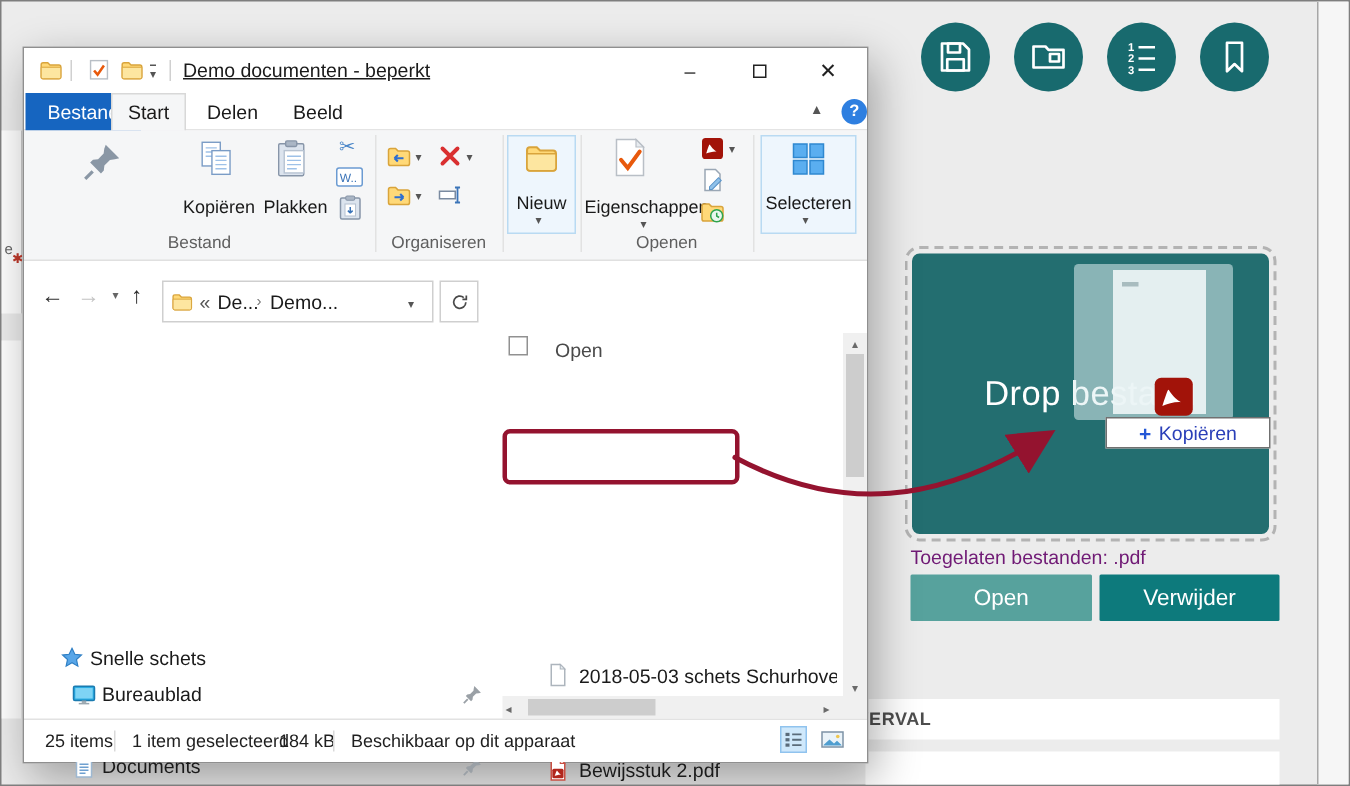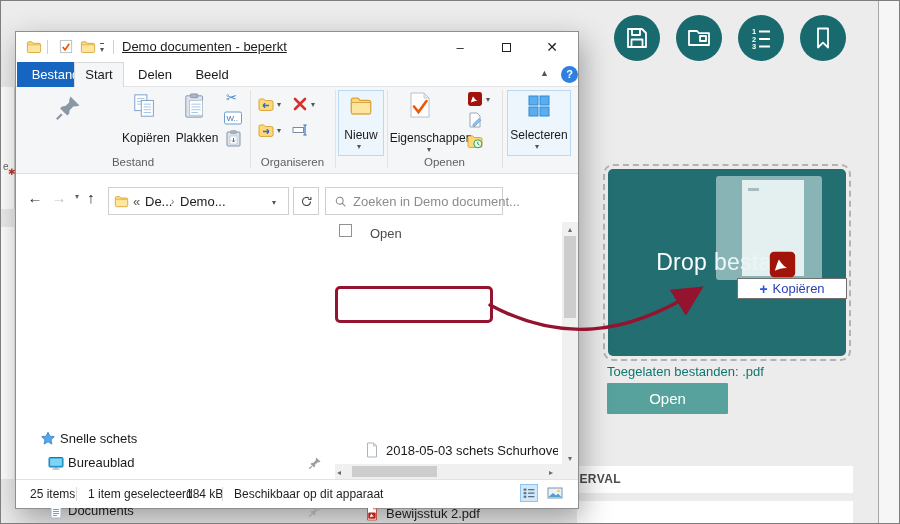--- a/index.html
+++ b/index.html
@@ -15,21 +15,21 @@
   .dropzone-outer{left:602px;top:163px;width:248px;height:197px;border:2px dashed #b3b3b3;border-radius:10px;box-sizing:border-box;padding:3px;}
   .dropzone-inner{position:relative;width:100%;height:100%;background:#236e70;border-radius:5px;}
   .drop-label{position:absolute;left:0;top:80px;width:100%;text-align:center;color:#fff;font-size:23px;letter-spacing:.3px;}
   .ghost{position:absolute;left:108px;top:7px;width:106px;height:104px;background:rgba(222,238,240,.55);border-radius:3px;}
   .ghost-page{position:absolute;left:26px;top:4px;width:62px;height:96px;background:rgba(236,244,245,.92);}
   .ghost-dash{position:absolute;left:32px;top:12px;width:11px;height:3px;background:#a8bcbf;}
   .ghost-badge{position:absolute;left:160px;top:81px;width:29px;height:29px;}
   .drag-tip{left:736px;top:277px;width:110px;height:21px;background:#fff;border:1px solid #707070;box-sizing:border-box;
             display:flex;align-items:center;justify-content:center;font-size:13px;color:#2a3fb8;z-index:6;}
   .drag-tip b{color:#2457d6;margin-right:5px;font-size:14px;}
-  .allowed{left:606px;top:363px;font-size:13px;color:#0f766e;}
+  .allowed{left:606px;top:363px;font-size:13px;color:#701a75;}
   .btn{position:absolute;top:382px;height:31px;color:#fff;font-size:15px;display:flex;align-items:center;justify-content:center;cursor:pointer;border-radius:1px;}
   .btn-open{left:606px;width:121px;background:#57a29d;}
   .btn-del{left:732px;width:120px;background:#0d7a7c;}
   .band1{left:556px;top:465px;width:296px;height:27px;background:#fff;font-size:12px;font-weight:bold;color:#4d4d4d;
          line-height:27px;padding-left:14px;box-sizing:border-box;letter-spacing:.4px;}
   .band2{left:576px;top:500px;width:276px;height:24px;background:#fff;}
   .sliver1{left:0;top:86px;width:13px;height:122px;background:#fff;border-right:1px solid #cfcfcf;}
   .sliver2{left:0;top:226px;width:13px;height:252px;background:#fff;}
   .frag-e{left:2px;top:160px;font-size:10px;color:#666;}
   .frag-star{left:7px;top:166px;font-size:9px;color:#c0392b;}
@@ -155,20 +155,21 @@
           </svg>
         </div>
     </div>
   </div>
   <div class="x drag-tip">
     <b>+</b>
     <span>Kopiëren</span>
   </div>
   <div class="x allowed">Toegelaten bestanden: .pdf</div>
   <div class="btn btn-open">Open</div>
+  <div class="btn btn-del">Verwijder</div>
   <div class="x band1">VERVAL</div>
   <div class="x band2"></div>
 
   <div class="x explorer">
     <div class="titlebar">
       <span class="qat-ic ic" style="left:10px;top:7px;">
           <svg viewBox="0 0 16 16">
             <path d="M1 4.4c0-.8.6-1.4 1.4-1.4h3.3l1.6 1.6h6.3c.8 0 1.4.6 1.4 1.4v7c0 .8-.6 1.4-1.4 1.4H2.4c-.8 0-1.4-.6-1.4-1.4z" fill="#ffd978" stroke="#d9a43b"></path>
             <path d="M1 6.2h14v6.8c0 .8-.6 1.4-1.4 1.4H2.4c-.8 0-1.4-.6-1.4-1.4z" fill="#fde6a0" stroke="#d9a43b" stroke-width=".7"></path>
           </svg>
@@ -361,29 +362,20 @@
         <span class="caret" style="left:163px;top:10px;">▾</span>
       </div>
       <div class="field" style="left:277px;width:26px;">
         <span class="ic" style="position:absolute;left:6px;top:7px;width:13px;height:13px;">
             <svg viewBox="0 0 16 16" fill="none" stroke="#4a4a4a" stroke-width="1.4">
               <path d="M13 8a5 5 0 1 1-1.7-3.8"></path>
               <path d="M13.4 2.4v3.2h-3.2"></path>
             </svg>
           </span>
       </div>
-      <div class="field" style="left:309px;width:178px;">
-        <span class="ic" style="position:absolute;left:8px;top:7px;width:13px;height:13px;">
-            <svg viewBox="0 0 16 16" fill="none" stroke="#8a8a8a" stroke-width="1.3">
-              <circle cx="7" cy="7" r="4.2"></circle>
-              <path d="M10.2 10.2L14 14"></path>
-            </svg>
-          </span>
-        <span class="crumb-txt" style="left:27px;color:#8c8c8c;">Zoeken in Demo document...</span>
-      </div>
     </div>
 
     <div class="main">
       <div id="side-pane">
           <div class="side-item" style="top: 206px;">
     <span class="si-icon ic" style="left: 24px;">
               <svg viewBox="0 0 16 16">
                 <path d="M8 1.2l1.9 4 4.4.5-3.3 3 .9 4.4L8 10.8 4.1 13.1l.9-4.4-3.3-3 4.4-.5z" fill="#58a6e8" stroke="#2f7fc4" stroke-width=".8"></path>
               </svg>
             </span>

